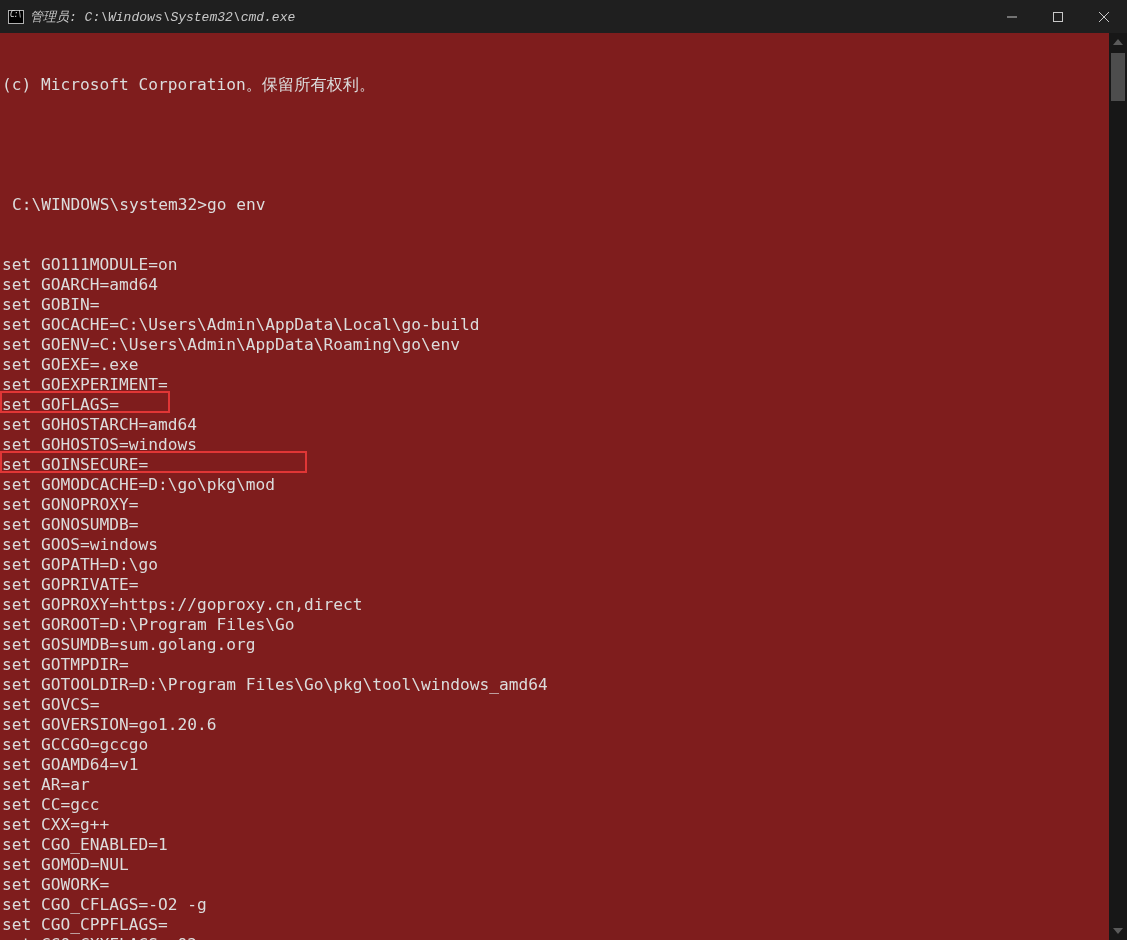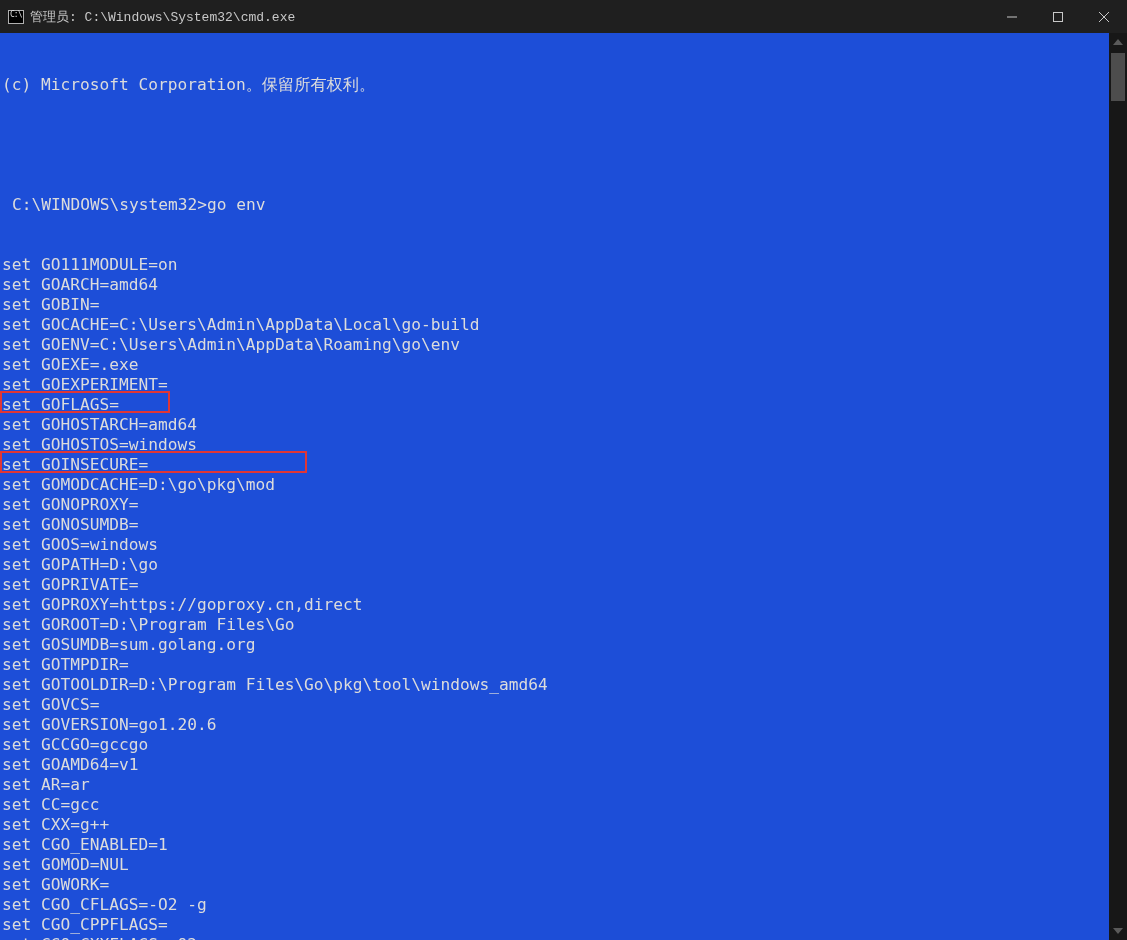--- a/index.html
+++ b/index.html
@@ -1,24 +1,24 @@
 <!DOCTYPE html>
 <html><head>
 <meta charset="utf-8">
 <style>
   * { margin: 0; padding: 0; box-sizing: border-box; }
   html, body { width: 1127px; height: 940px; background: #0c0c0c; font-family: "NSimSun","SimSun","Consolas","Courier New",monospace; overflow: hidden; }
-  .titlebar { height: 33px; background: #1f1f1f; display: flex; align-items: center; color: #c8c8c8; font-size: 13px; user-select: none; }
+  .titlebar { height: 33px; background: #1f1f1f; display: flex; align-items: center; color: #c8c8c8; font-size: 13px; user-select: none; font-style: italic; }
   .titlebar-icon { width: 16px; height: 14px; margin: 0 6px 0 8px; background: #000; border: 1px solid #b0b0b0; position: relative; display:inline-block;}
   .titlebar-icon::after { content:"C:\\"; position:absolute; top:-1px; left:1px; font-size:8px; color:#ddd; font-family:Consolas,monospace; letter-spacing:-1px;}
   .title-text { flex: 0 0 auto; white-space: pre; }
   .title-spacer { flex: 1 1 auto; }
   .win-btn { width: 46px; height: 33px; display: flex; align-items: center; justify-content: center; color: #c8c8c8; font-size: 13px; }
   .win-btn svg { stroke: #c8c8c8; fill: none; stroke-width: 1; }
-  .terminal-wrap { position: relative; width: 1127px; height: 907px; background: #1d4ed8; }
+  .terminal-wrap { position: relative; width: 1127px; height: 907px; background: #7f1d1d; }
   .terminal { position:absolute; left:0; top:0; width: 1109px; height: 907px; padding: 2px 0 0 2px; color: #dcdcdc; font-size: 16.2px; line-height: 20px; white-space: pre; font-family: "NSimSun","SimSun","Consolas",monospace; }
   .line { height: 20px; }
   .promptline { display: flex; margin-left: 10px; }
   .scrollbar { position:absolute; right:0; top:0; width:18px; height:907px; background:#171717; }
   .scroll-up, .scroll-down { height:18px; width:18px; display:flex; align-items:center; justify-content:center; }
   .scroll-up svg, .scroll-down svg { fill:#5a5a5a; }
   .scroll-thumb { position:absolute; left:2px; top:20px; width:14px; height:48px; background:#4d4d4d; }
   .hl { position:absolute; border:2px solid #e03636; pointer-events:none; }
   .hl1 { left:0px; top:358px; width:170px; height:22px; }
   .hl2 { left:0px; top:418px; width:307px; height:22px; }

